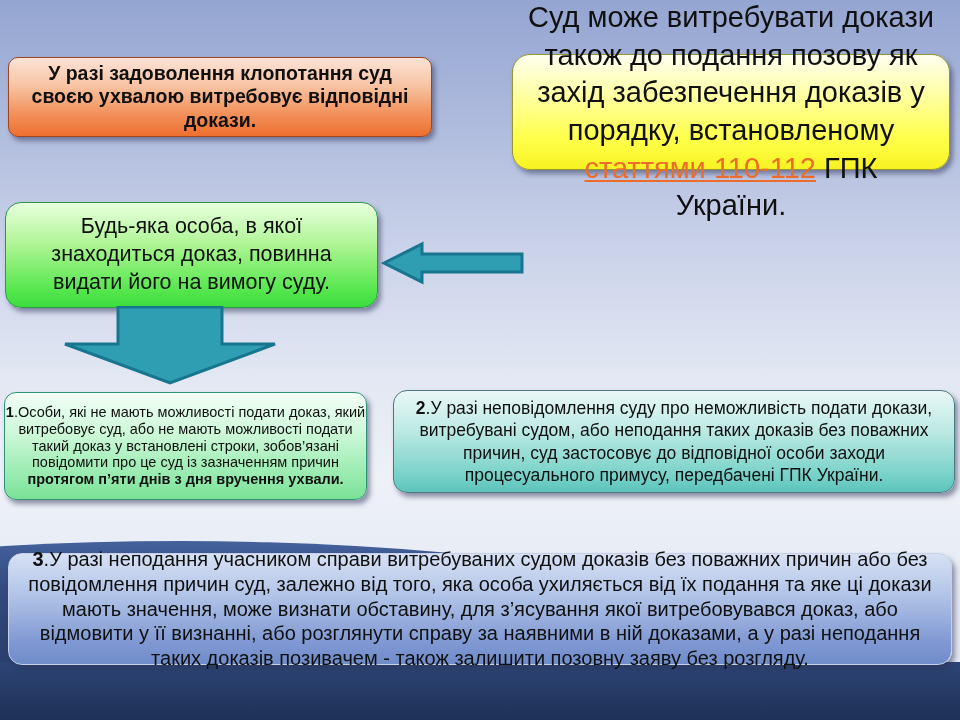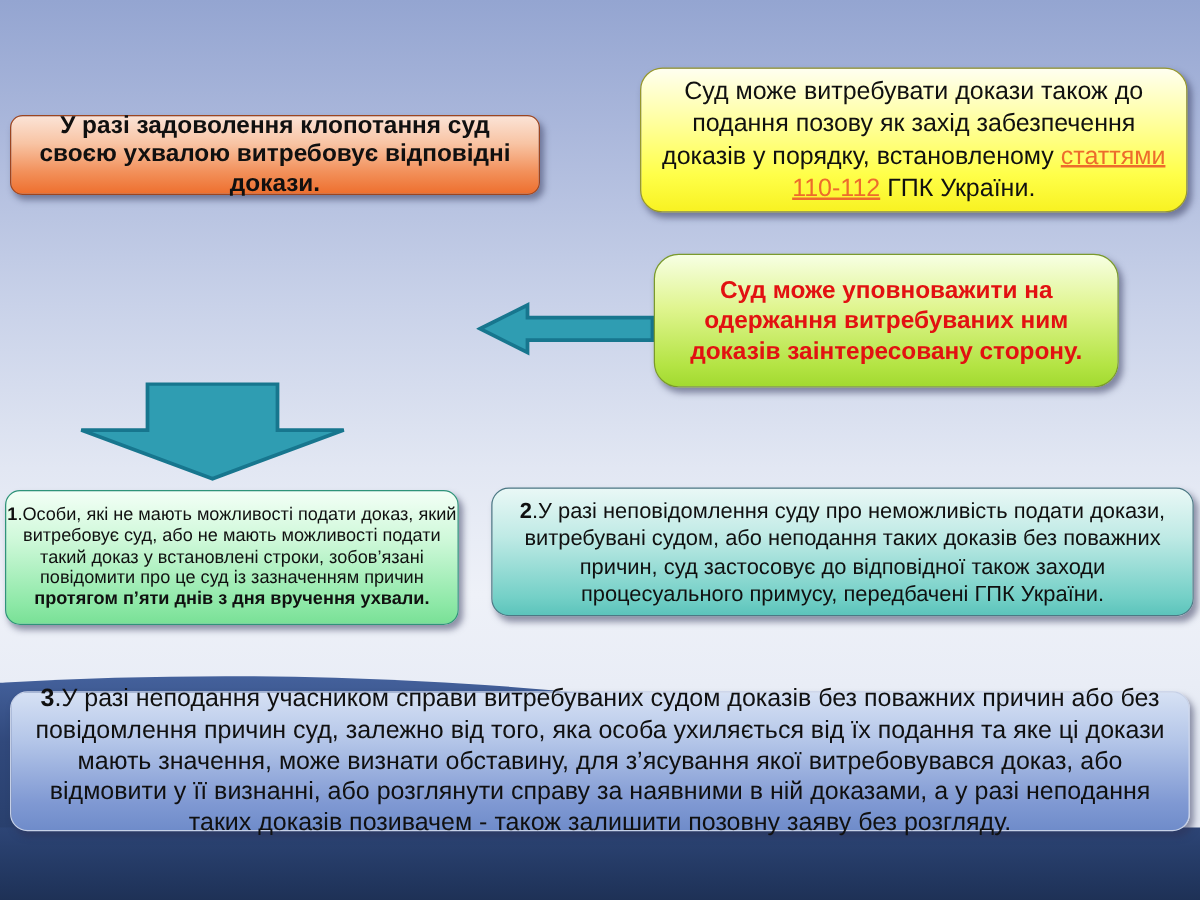--- a/index.html
+++ b/index.html
@@ -27,32 +27,32 @@
     -webkit-text-stroke:1px #a90707;
     filter:drop-shadow(1px 2px 1px rgba(90,0,0,0.55));
   }
   .box {
     position:absolute; box-sizing:border-box;
     display:flex; align-items:center; justify-content:center;
     text-align:center; color:#101010;
     box-shadow:3px 4px 5px rgba(45,50,85,0.5);
   }
   .box-claim {
-    left:8px; top:57px; width:424px; height:64px; border-radius:10px;
+    left:8px; top:57px; width:424px; height:80px; border-radius:10px;
     padding:4px 12px;
     background:linear-gradient(180deg,#fbe3d6 0%,#f8c4a4 35%,#f2905a 72%,#ee6f2e 100%);
     border:1.5px solid #9c4520;
-    font-size:19.5px; font-weight:700; line-height:1.2;margin-top:35px;
+    font-size:19.5px; font-weight:700; line-height:1.2;
   }
   .box-secure {
     left:512px; top:54px; width:438px; height:116px; border-radius:18px;
     padding:6px 14px;
     background:linear-gradient(180deg,#fffff0 0%,#ffffa6 34%,#ffff4a 74%,#f8f222 100%);
     border:1.5px solid #97972c;
-    font-size:20px; line-height:1.3;
+    font-size:29px; line-height:1.3;
   }
   .box-secure a { color:#ed6c2c; text-decoration:underline; cursor:pointer; }
   .box-person {
     left:5px; top:202px; width:373px; height:106px; border-radius:16px;
     padding:6px 16px;
     background:linear-gradient(180deg,#e9ffdf 0%,#aef593 40%,#55e74d 84%,#3cdc3e 100%);
     border:1.5px solid #2c9a49;
     font-size:21.5px; line-height:1.3;
   }
   .box-authorize {
@@ -99,42 +99,42 @@
 
 
   <div class="box box-claim">
     <span>У разі задоволення клопотання суд своєю ухвалою витребовує відповідні докази.</span>
   </div>
 
   <div class="box box-secure">
     <span><span>Суд може витребувати докази також до подання позову як захід забезпечення доказів у порядку, встановленому </span><a>статтями 110-112</a><span> ГПК України.</span></span>
   </div>
 
+  <div class="box box-person">
+    <span>Будь-яка особа, в якої знаходиться доказ, повинна видати його на вимогу суду.</span>
+  </div>
 
   <div class="arrow-left-wrap">
     <svg width="144" height="44" viewBox="0 0 144 44">
       <polygon points="3,22 41,3 41,13 141,13 141,31 41,31 41,41" fill="#2f9db2" stroke="#17768e" stroke-width="3" stroke-linejoin="miter"></polygon>
     </svg>
   </div>
 
-  <div class="box box-authorize">
-    <span>Суд може уповноважити на одержання витребуваних ним доказів заінтересовану сторону.</span>
-  </div>
 
   <div class="arrow-down-wrap">
     <svg width="216" height="80" viewBox="0 0 216 80">
       <polygon points="56,1 160,1 160,38 213,38 108,77 3,38 56,38" fill="#2f9db2" stroke="#17768e" stroke-width="3" stroke-linejoin="miter"></polygon>
     </svg>
   </div>
 
   <div class="box box-item1">
     <span><span class="num">1</span><span>.Особи, які не мають можливості подати доказ, який витребовує суд, або не мають можливості подати такий доказ у встановлені строки, зобов’язані повідомити про це суд із зазначенням причин </span><span class="bold-tail">протягом п’яти днів з дня вручення ухвали.</span></span>
   </div>
 
   <div class="box box-item2">
-    <span><span class="num">2</span><span>.У разі неповідомлення суду про неможливість подати докази, витребувані судом, або неподання таких доказів без поважних причин, суд застосовує до відповідної також заходи процесуального примусу, передбачені ГПК України.</span></span>
+    <span><span class="num">2</span><span>.У разі неповідомлення суду про неможливість подати докази, витребувані судом, або неподання таких доказів без поважних причин, суд застосовує до відповідної особи заходи процесуального примусу, передбачені ГПК України.</span></span>
   </div>
 
   <div class="box box-item3">
     <span><span class="num">3</span><span>.У разі неподання учасником справи витребуваних судом доказів без поважних причин або без повідомлення причин суд, залежно від того, яка особа ухиляється від їх подання та яке ці докази мають значення, може визнати обставину, для з’ясування якої витребовувався доказ, або відмовити у її визнанні, або розглянути справу за наявними в ній доказами, а у разі неподання таких доказів позивачем - також залишити позовну заяву без розгляду.</span></span>
   </div>
 
 </div>
 
 </body></html>

